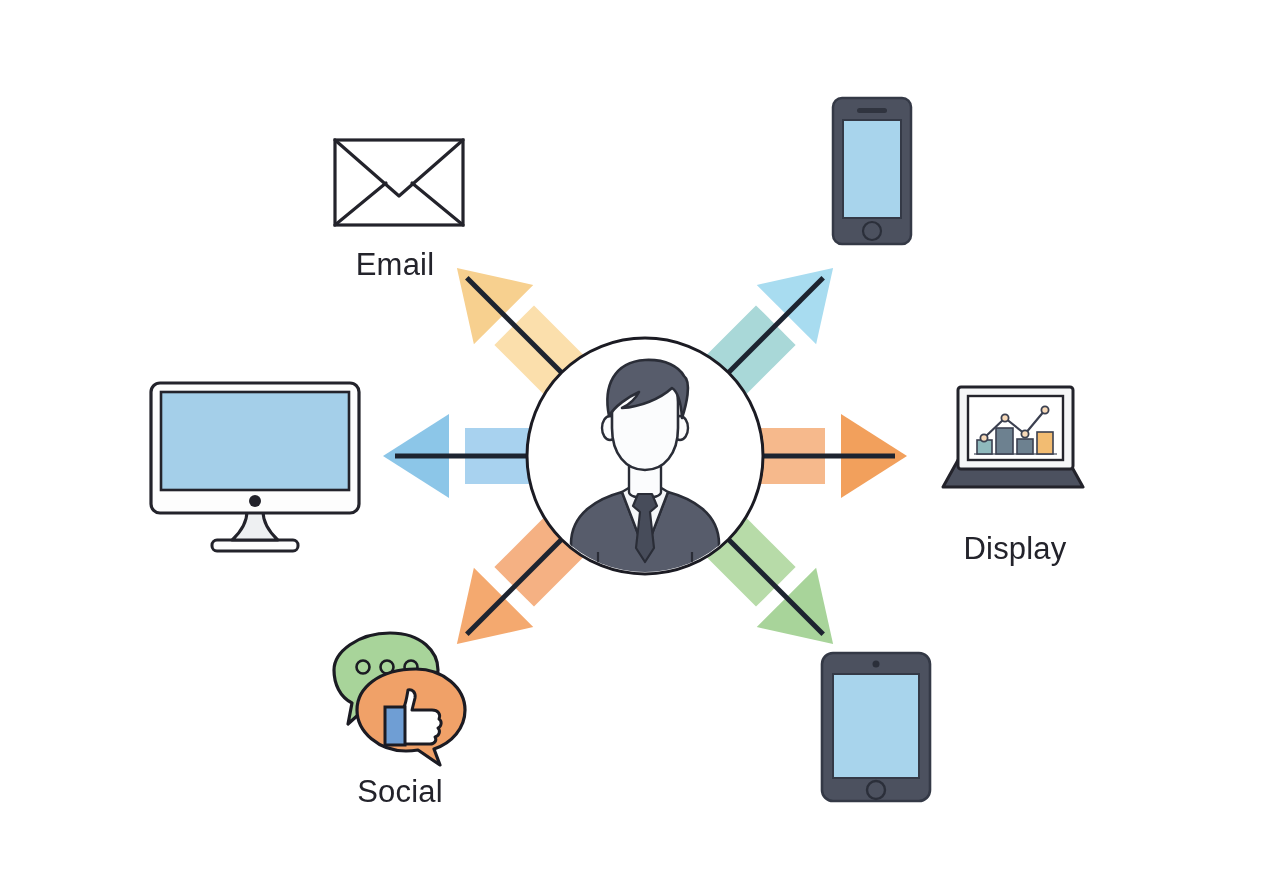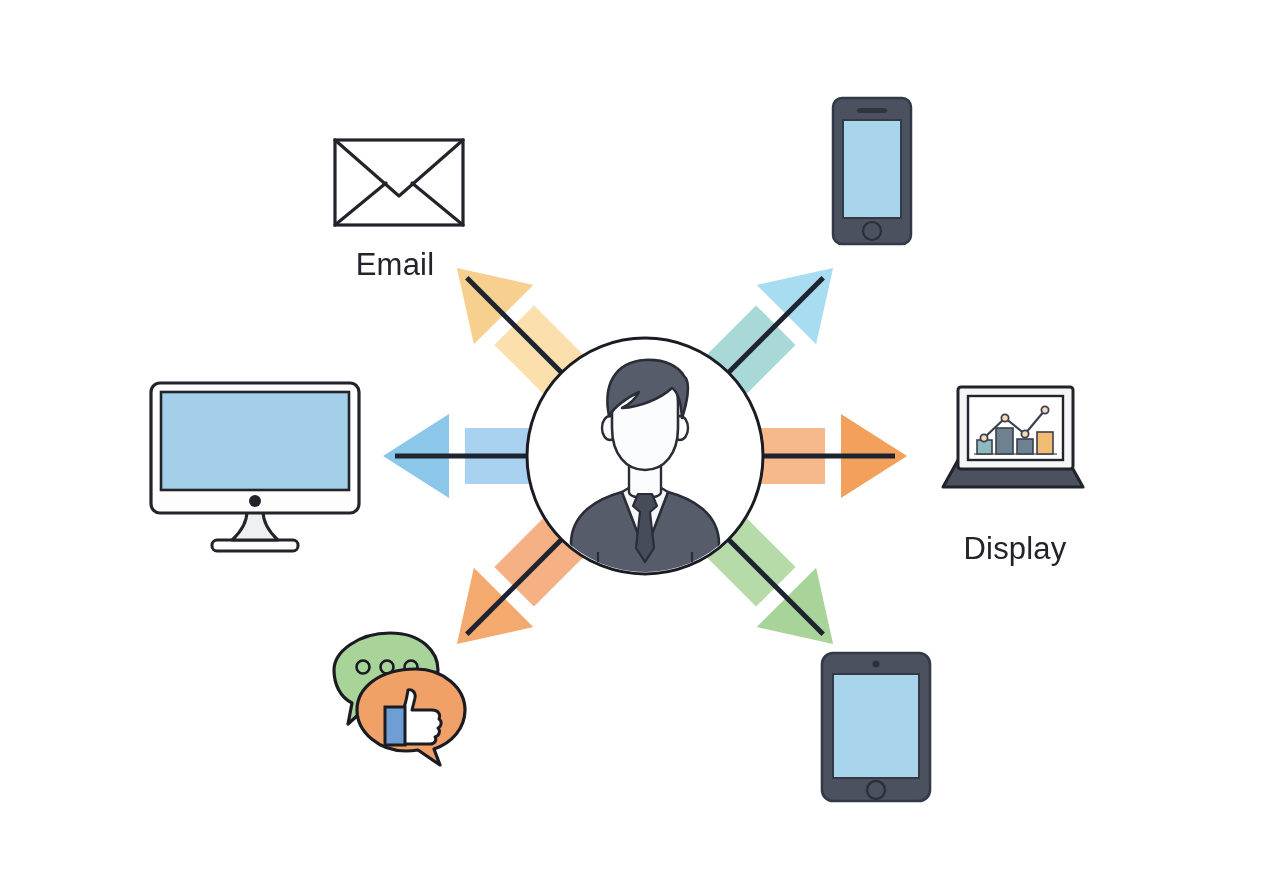--- a/index.html
+++ b/index.html
@@ -239,14 +239,15 @@
       <circle cx="876" cy="664" r="3.5" fill="#2b2f3a"></circle>
       <circle cx="876" cy="790" r="9" fill="#4c515f" stroke="#2b2f3a" stroke-width="2.4"></circle>
     </g>
 
   </svg>
 
   <div class="node-label" id="label-email">Email</div>
 
   <div class="node-label" id="label-display">Display</div>
 
+  <div class="node-label" id="label-social">Social</div>
 
 </div>
 
 </body></html>

